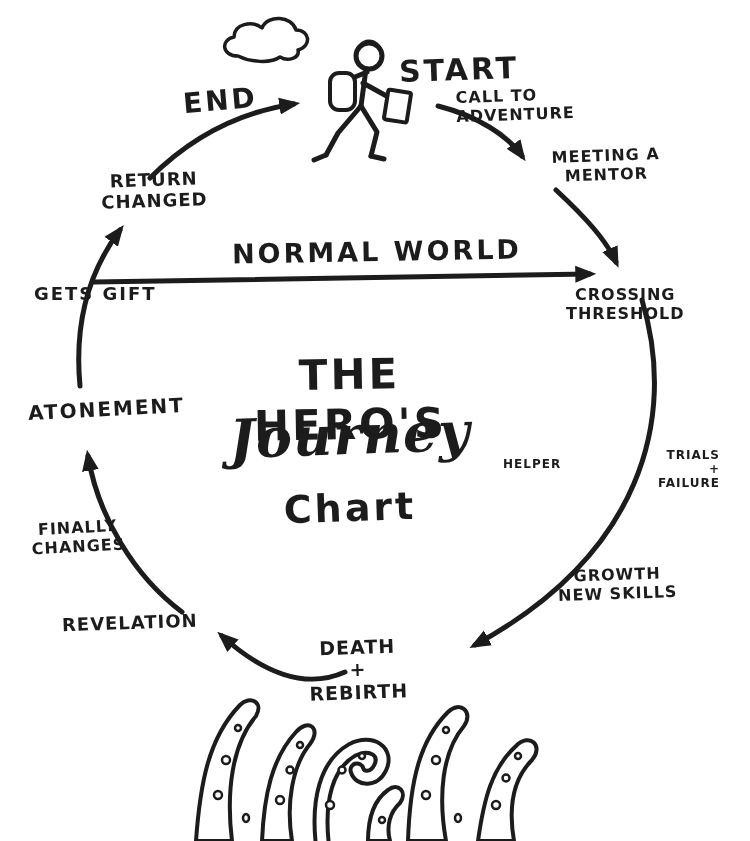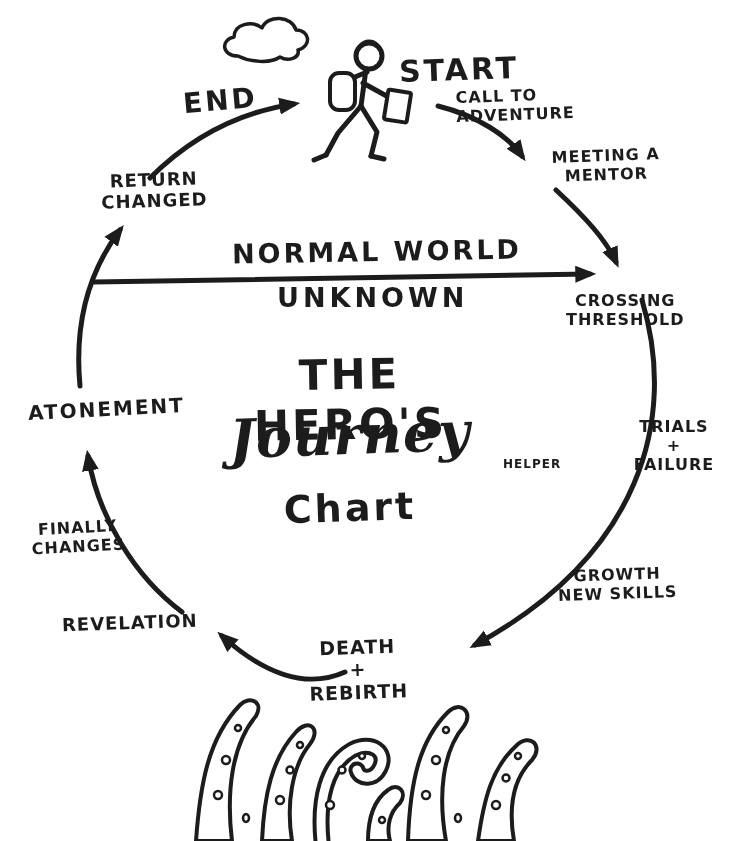--- a/index.html
+++ b/index.html
@@ -7,25 +7,25 @@
   #stage{position:relative;width:750px;height:841px;background:#fff;overflow:hidden}
   #art{position:absolute;left:0;top:0;width:750px;height:841px}
   .ink{stroke:#1c1c1c;fill:none;stroke-width:5;stroke-linecap:round;stroke-linejoin:round}
   .thin{stroke-width:3.5}
   .lbl{position:absolute;color:#1c1c1c;font-weight:bold;white-space:pre-line;line-height:1.18;letter-spacing:1px}
 
   .l-end{left:183px;top:84px;font-size:28px;letter-spacing:3px;transform:rotate(-5deg)}
   .l-start{left:399px;top:52px;font-size:30px;letter-spacing:3px;transform:rotate(-2deg)}
   .l-call{left:456px;top:87px;font-size:16px;text-align:left;transform:rotate(-2deg)}
   .l-mentor{left:552px;top:147px;font-size:16px;text-align:center;transform:rotate(-2deg)}
-  .l-threshold{left:566px;top:292px;font-size:16px;text-align:center}
+  .l-threshold{left:566px;top:286px;font-size:16px;text-align:center}
   .l-normal{left:232px;top:236px;font-size:27px;letter-spacing:3px;transform:rotate(-1deg)}
   .l-unknown{left:277px;top:282px;font-size:27px;letter-spacing:4px}
   .l-helper{left:503px;top:457px;font-size:12px}
-  .l-trials{left:628px;top:418px;width:92px;font-size:16px;text-align:center}
+  .l-trials{left:628px;top:448px;width:92px;font-size:12px;text-align:right}
   .l-growth{left:550px;top:566px;width:135px;font-size:16px;text-align:center;transform:rotate(-2deg)}
   .l-death{left:288px;top:636px;width:140px;font-size:19px;text-align:center;transform:rotate(-2deg)}
   .l-revelation{left:62px;top:612px;font-size:18px;transform:rotate(-2deg)}
   .l-finally{left:24px;top:519px;width:108px;font-size:16px;text-align:center;transform:rotate(-3deg)}
   .l-atonement{left:28px;top:398px;font-size:20px;letter-spacing:2px;transform:rotate(-3deg)}
   .l-gift{left:34px;top:283px;font-size:18px;letter-spacing:2px}
   .l-return{left:92px;top:169px;width:124px;font-size:18px;text-align:center;transform:rotate(-2deg)}
 
   .t-hero{left:200px;top:350px;width:300px;text-align:center;font-size:42px;letter-spacing:3px;transform:rotate(-1deg)}
   .t-journey{left:215px;top:404px;width:270px;text-align:center;font-family:"DejaVu Serif",serif;font-style:italic;font-size:54px;transform:rotate(-2deg)}
@@ -126,24 +126,24 @@
 FAILURE</div>
   <div class="lbl l-growth">GROWTH
 NEW SKILLS</div>
   <div class="lbl l-death">DEATH
 +
 REBIRTH</div>
   <div class="lbl l-revelation">REVELATION</div>
   <div class="lbl l-finally">FINALLY
 CHANGES</div>
   <div class="lbl l-atonement">ATONEMENT</div>
+  <div class="lbl l-gift">GETS GIFT</div>
   <div class="lbl l-return">RETURN
 CHANGED</div>
   <div class="lbl l-end">END</div>
 
   <div class="lbl l-normal">NORMAL WORLD</div>
-  <div class="lbl l-unknown">UNKNOWN</div>
 
   <div class="lbl t-hero">THE HERO'S</div>
   <div class="lbl t-journey">Journey</div>
   <div class="lbl t-chart">Chart</div>
 
 </div>
 
 </body></html>

